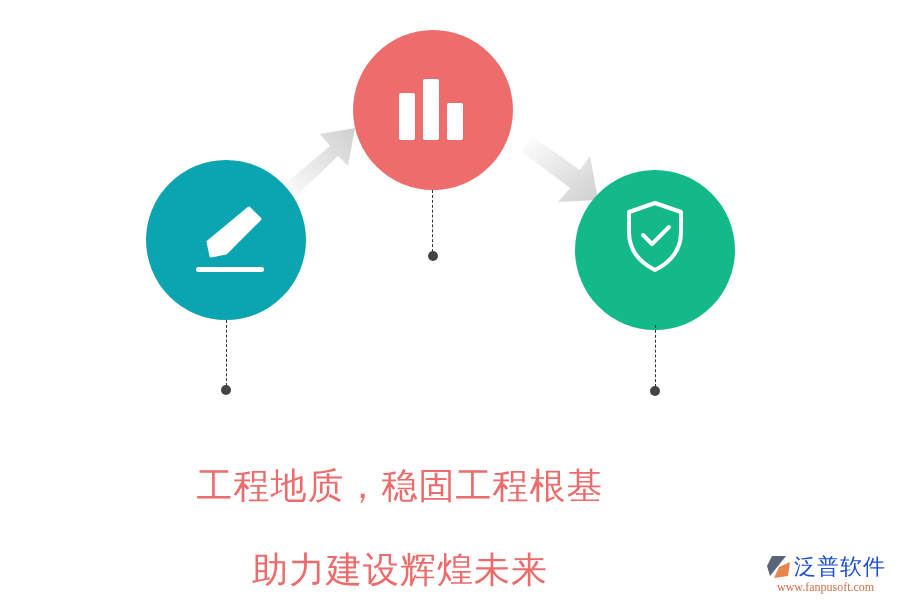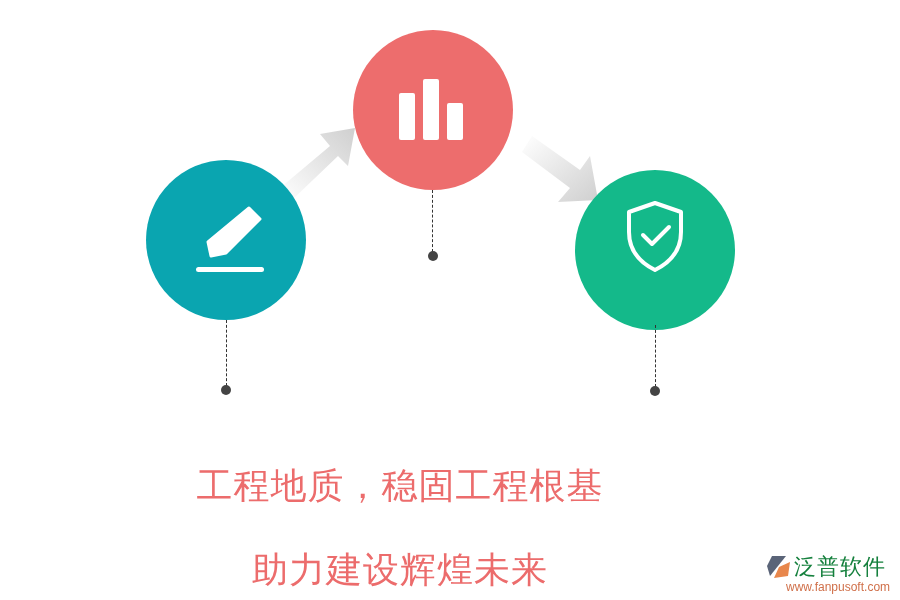--- a/index.html
+++ b/index.html
@@ -6,23 +6,23 @@
   body { width:900px; height:600px; background:#ffffff; position:relative; overflow:hidden;
          font-family:"DejaVu Sans", "Liberation Sans", sans-serif; }
   .circle { position:absolute; width:160px; height:160px; border-radius:50%; }
   .circle svg { position:absolute; left:0; top:0; }
   .vline { position:absolute; width:0; border-left:1.5px dashed #333; }
   .dot { position:absolute; width:10px; height:10px; border-radius:50%; background:#444; }
   .arrow { position:absolute; }
   .headline { position:absolute; left:0; width:800px; text-align:center; color:#ec6c6c;
               font-size:36px; letter-spacing:1px; }
   .logo { position:absolute; left:766px; top:552px; width:130px; height:44px; }
-  .logo-cn { position:absolute; left:28px; top:0; font-size:22px; color:#15803d; letter-spacing:1px; }
-  .logo-url { position:absolute; left:20px; top:28px; font-size:12px; color:#d0704a;
-              font-family:Liberation Sans, sans-serif; }
+  .logo-cn { position:absolute; left:28px; top:0; font-size:22px; color:#1d4ed8; letter-spacing:1px; }
+  .logo-url { position:absolute; left:11px; top:28px; font-size:12px; color:#d0704a;
+              font-family:Liberation Serif, serif; }
 </style>
 </head>
 <body>
 
 <svg class="arrow" style="left:270px;top:110px" width="100" height="90" viewBox="0 0 100 90">
   <defs>
     <linearGradient id="g1" x1="0" y1="1" x2="1" y2="0">
       <stop offset="0" stop-color="#ffffff"></stop>
       <stop offset="1" stop-color="#cfcfcf"></stop>
     </linearGradient>

